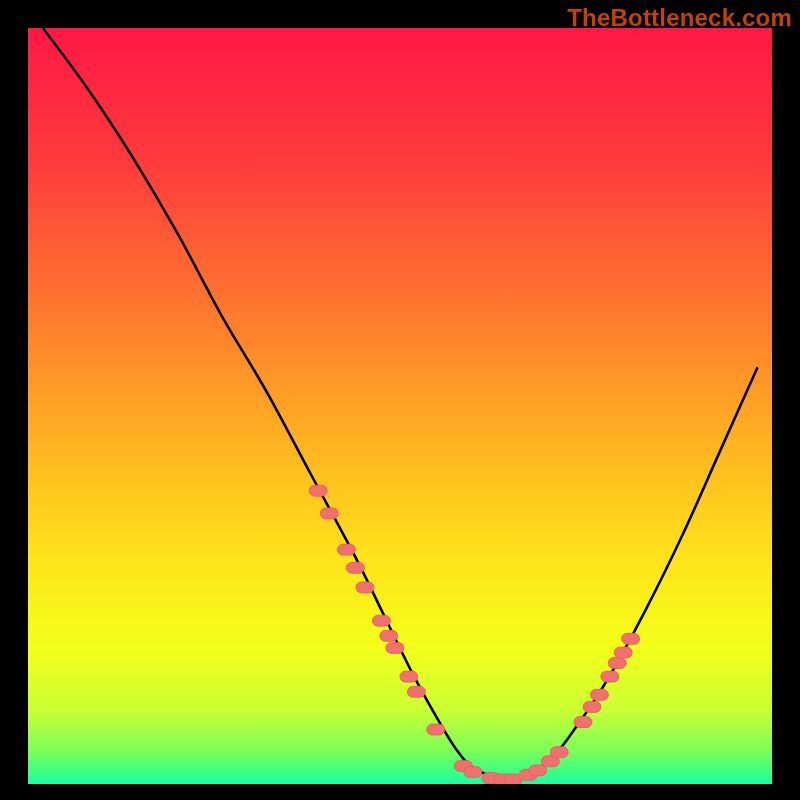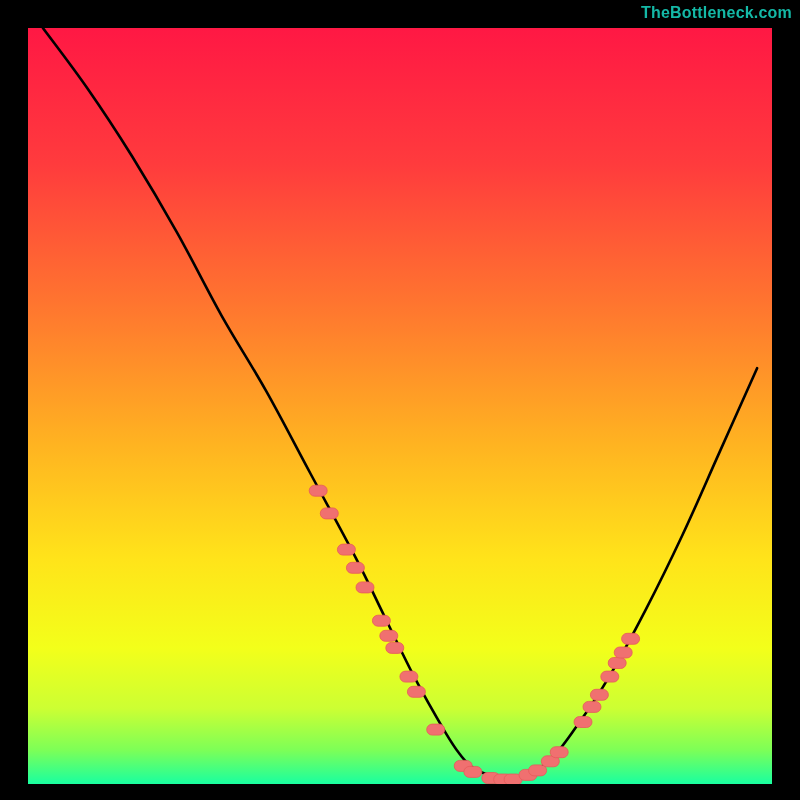--- a/index.html
+++ b/index.html
@@ -22,22 +22,22 @@
     position: absolute;
     left: 0;
     top: 0;
     width: 100%;
     height: 100%;
   }
   .watermark {
     position: absolute;
     top: 4px;
     right: 8px;
-    color: #14b8a6;
-    font-size: 16px;
+    color: #c2410c;
+    font-size: 24px;
     font-weight: 600;
     letter-spacing: 0.2px;
   }
   svg.curve {
     position: absolute;
     left: 0;
     top: 0;
     width: 100%;
     height: 100%;
   }

